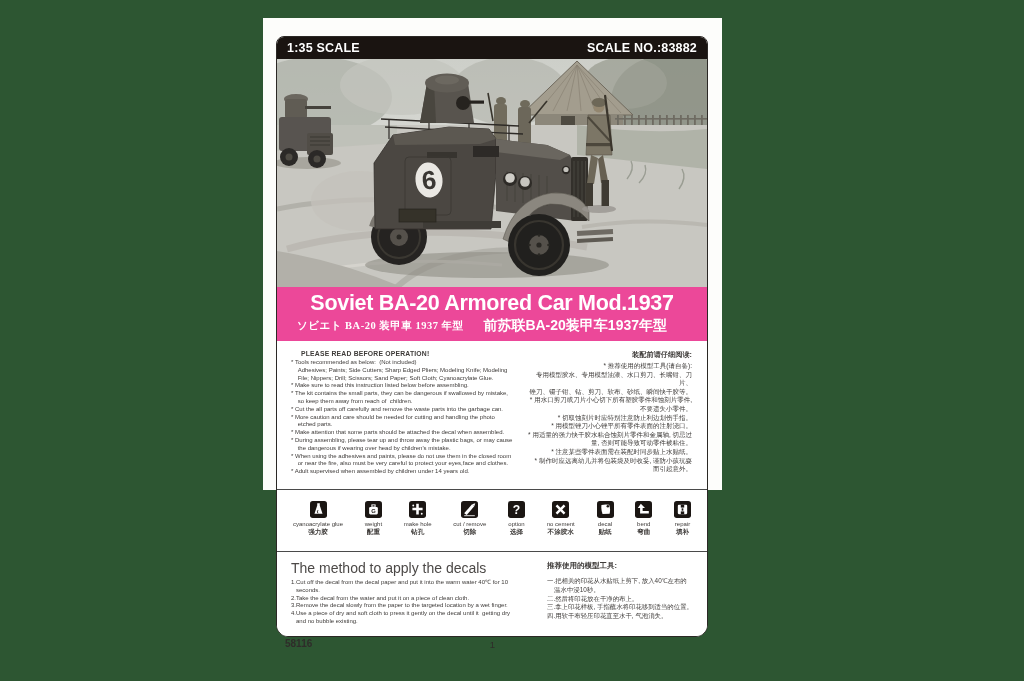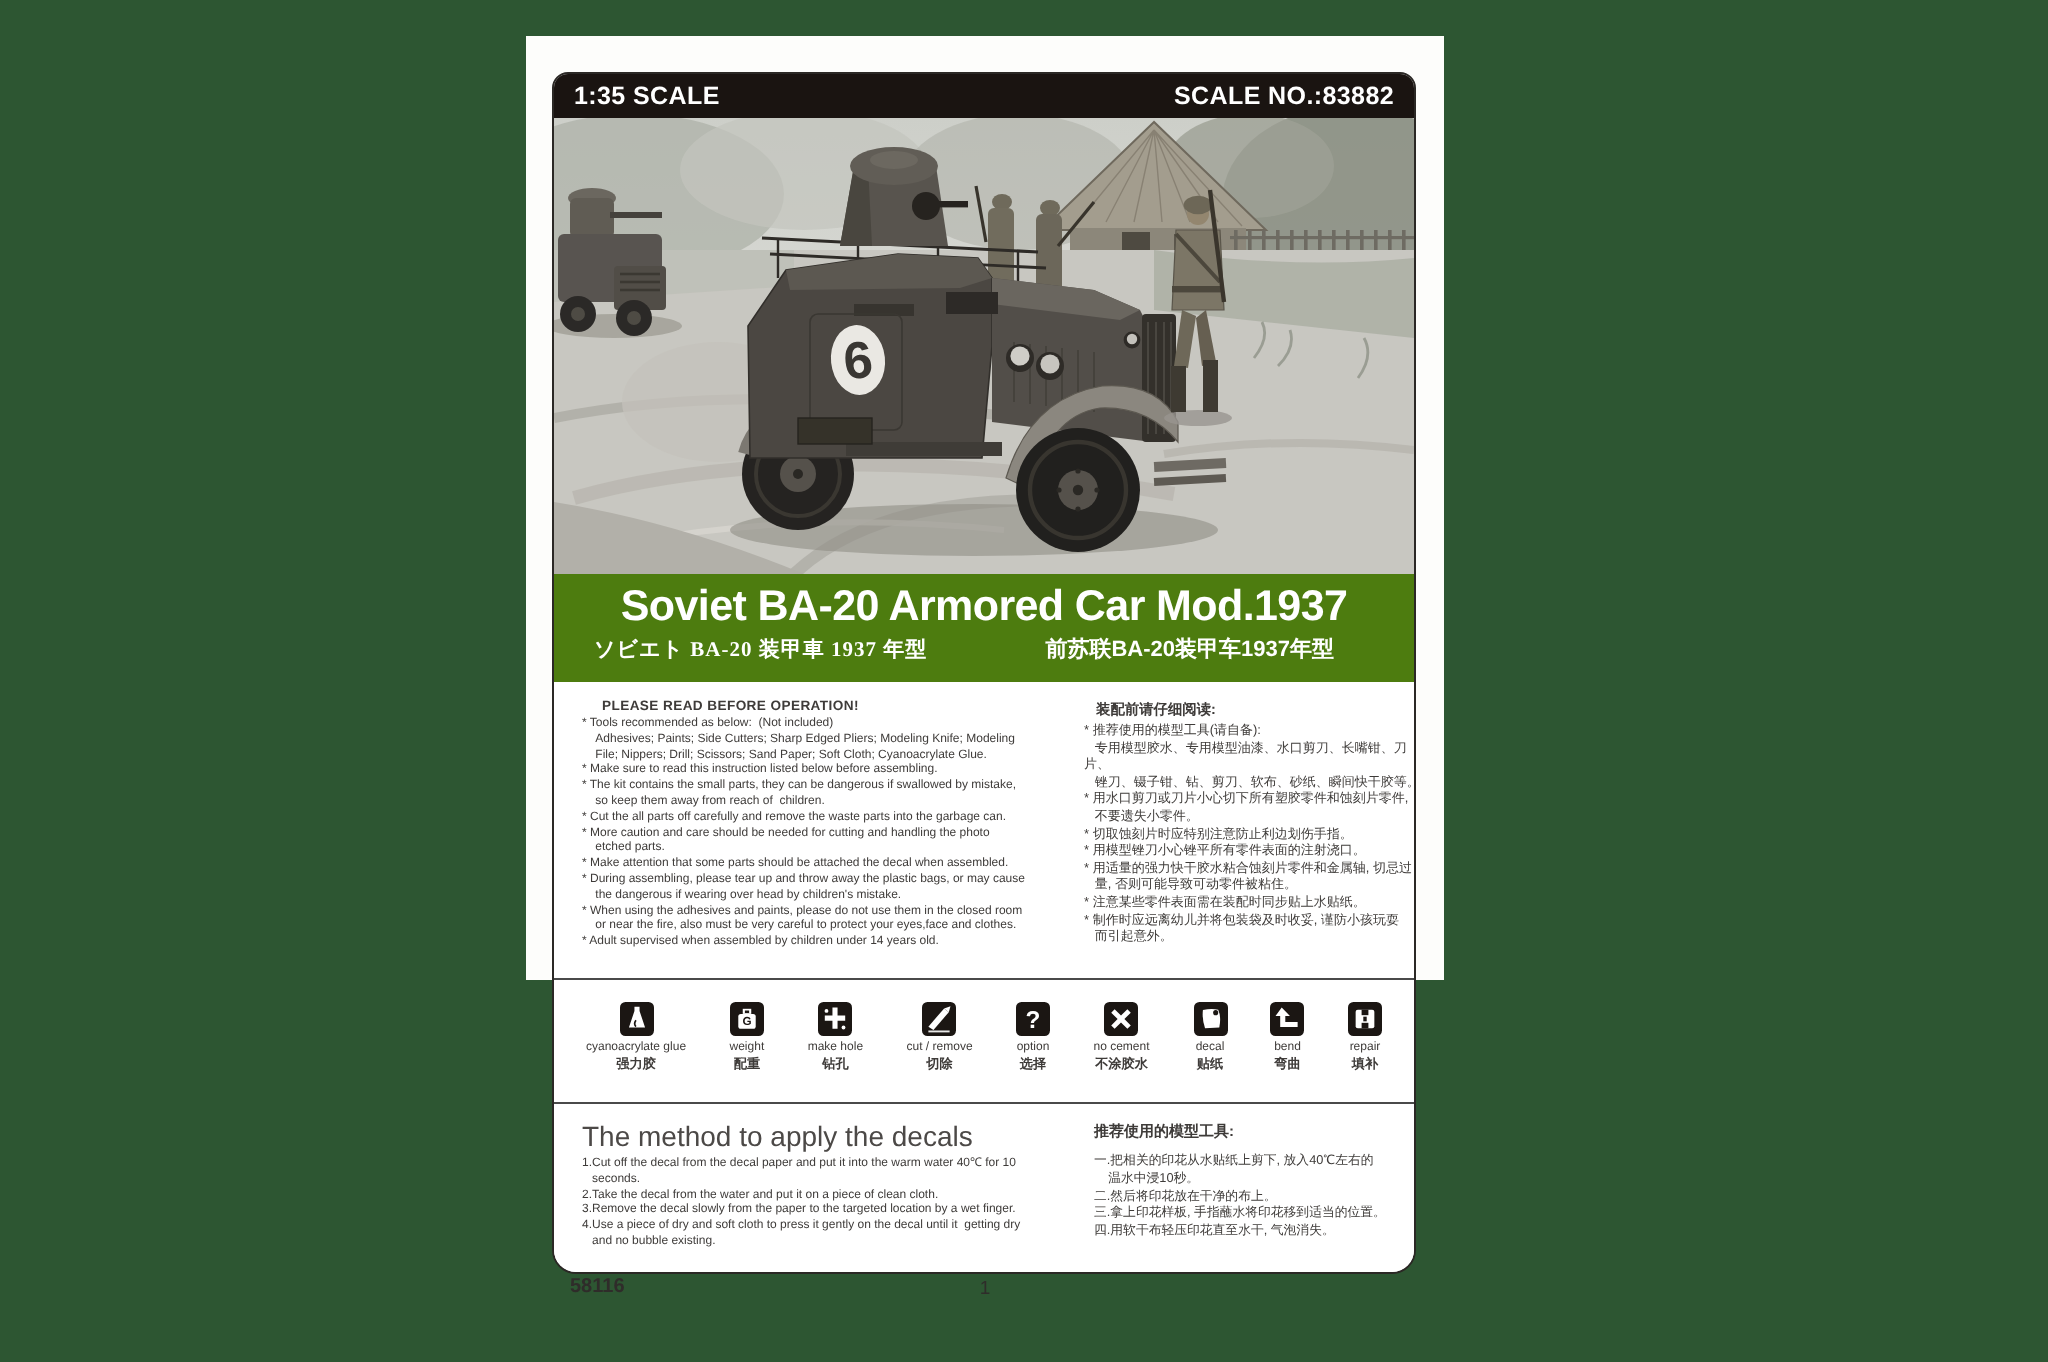--- a/index.html
+++ b/index.html
@@ -19,36 +19,36 @@
     overflow:hidden;display:flex;flex-direction:column;background:#fff;
   }
   .topbar{
     height:22px;flex:0 0 22px;background:#1a1411;color:#fff;
     display:flex;justify-content:space-between;align-items:center;
     padding:0 10px;font-size:12.5px;font-weight:bold;letter-spacing:.2px;
   }
   .illu{height:228px;flex:0 0 228px;background:#d6d6d2;}
   .illu svg{display:block;}
   .titlebar{
-    height:54px;flex:0 0 54px;background:#4d7c0f;color:#fff;
+    height:54px;flex:0 0 54px;background:#ec4899;color:#fff;
     display:flex;flex-direction:column;
   }
   .title-main{
     text-align:center;font-size:21.5px;font-weight:bold;letter-spacing:-.3px;
     line-height:25px;margin-top:4px;white-space:nowrap;
   }
   .title-sub{
     display:flex;justify-content:space-between;align-items:center;
     padding:1px 40px 0 20px;
   }
   .title-ja{font-family:"Liberation Serif", serif;font-weight:bold;font-size:10.5px;letter-spacing:.5px;}
-  .title-zh{font-weight:bold;font-size:11px;}
+  .title-zh{font-weight:bold;font-size:14px;}
   .precautions{height:148px;flex:0 0 148px;position:relative;background:#fff;color:#3e3b39;}
   .pre-col-en{position:absolute;left:14px;top:9px;width:242px;}
-  .pre-col-zh{position:absolute;left:265px;top:9px;width:172px;}
+  .pre-col-zh{position:absolute;left:243px;top:9px;width:172px;text-align:right;}
   .pre-head-en{font-size:6.8px;font-weight:bold;margin:0 0 2px 10px;letter-spacing:.2px;}
   .pre-head-zh{font-size:7.2px;font-weight:bold;margin:0 0 2px 6px;}
   .pre-col-en .pre-item{font-size:6px;line-height:7.8px;white-space:pre-wrap;}
   .pre-col-zh .pre-item{font-size:6.5px;line-height:8.6px;white-space:pre-wrap;}
   .iconsrow{
     height:63px;flex:0 0 63px;border-top:1px solid #4a4a4a;border-bottom:1px solid #4a4a4a;
     display:flex;justify-content:space-between;align-items:flex-start;
     padding:11px 16px 0 16px;background:#fff;box-sizing:border-box;
   }
   .icon-cell{display:flex;flex-direction:column;align-items:center;}

